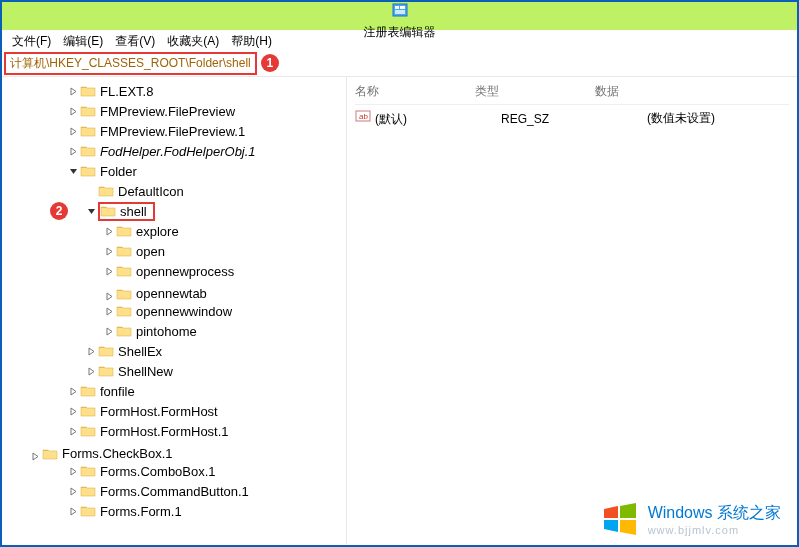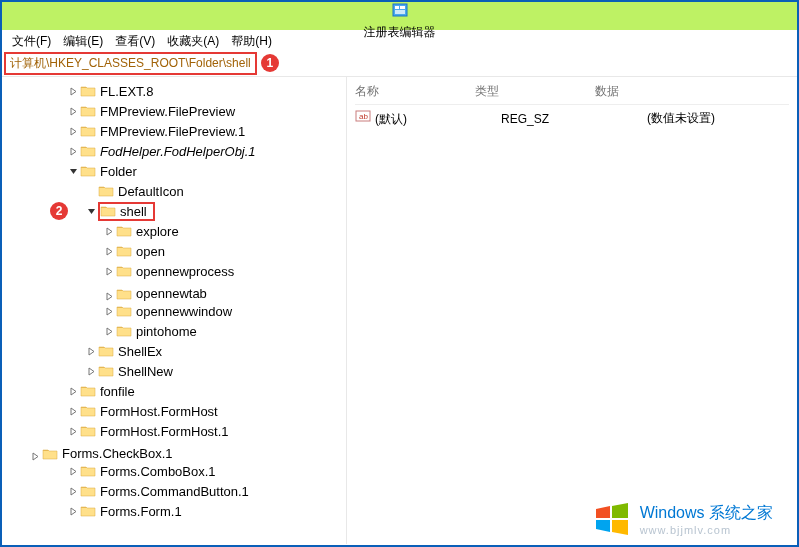--- a/index.html
+++ b/index.html
@@ -23,21 +23,21 @@
 .node-label { cursor: default; }
 .node-label.selected { border: 2px solid #e53935; padding: 0 6px 0 0; display: inline-flex; align-items: center; }
 .badge-inline { width: 18px; height: 18px; border-radius: 50%; background: #e53935; color: #fff; font-size: 12px; font-weight: bold; display: inline-flex; align-items: center; justify-content: center; margin-right: 2px; }
 .list-panel { flex: 1; padding: 6px 8px; }
 .list-header { display: flex; font-size: 12px; color: #737373; border-bottom: 1px solid #eee; padding-bottom: 4px; }
 .col-name { width: 120px; }
 .col-type { width: 120px; }
 .col-data { flex: 1; }
 .list-row { display: flex; font-size: 12px; padding: 4px 0; align-items: center; gap: 26px; }
 .val-icon { width: 16px; height: 14px; margin-right: 4px; display: inline-flex; align-items: center; justify-content: center; }
-.watermark { position: absolute; right: 24px; bottom: 6px; display: flex; align-items: center; gap: 8px; }
+.watermark { position: absolute; right: 16px; bottom: 6px; display: flex; align-items: center; gap: 8px; }
 .watermark .wm-text { text-align: left; }
 .watermark .wm-line1 { color: #0078d4; font-size: 16px; }
 .watermark .wm-line2 { color: #b8c4d0; font-size: 11px; letter-spacing: 1px; }
 </style>
 </head>
 <body>
 
 <div class="titlebar">
   <svg width="16" height="16" viewBox="0 0 16 16">
       <rect x="1" y="2" width="14" height="12" fill="#4aa8ee" stroke="#1a73c8"></rect>

